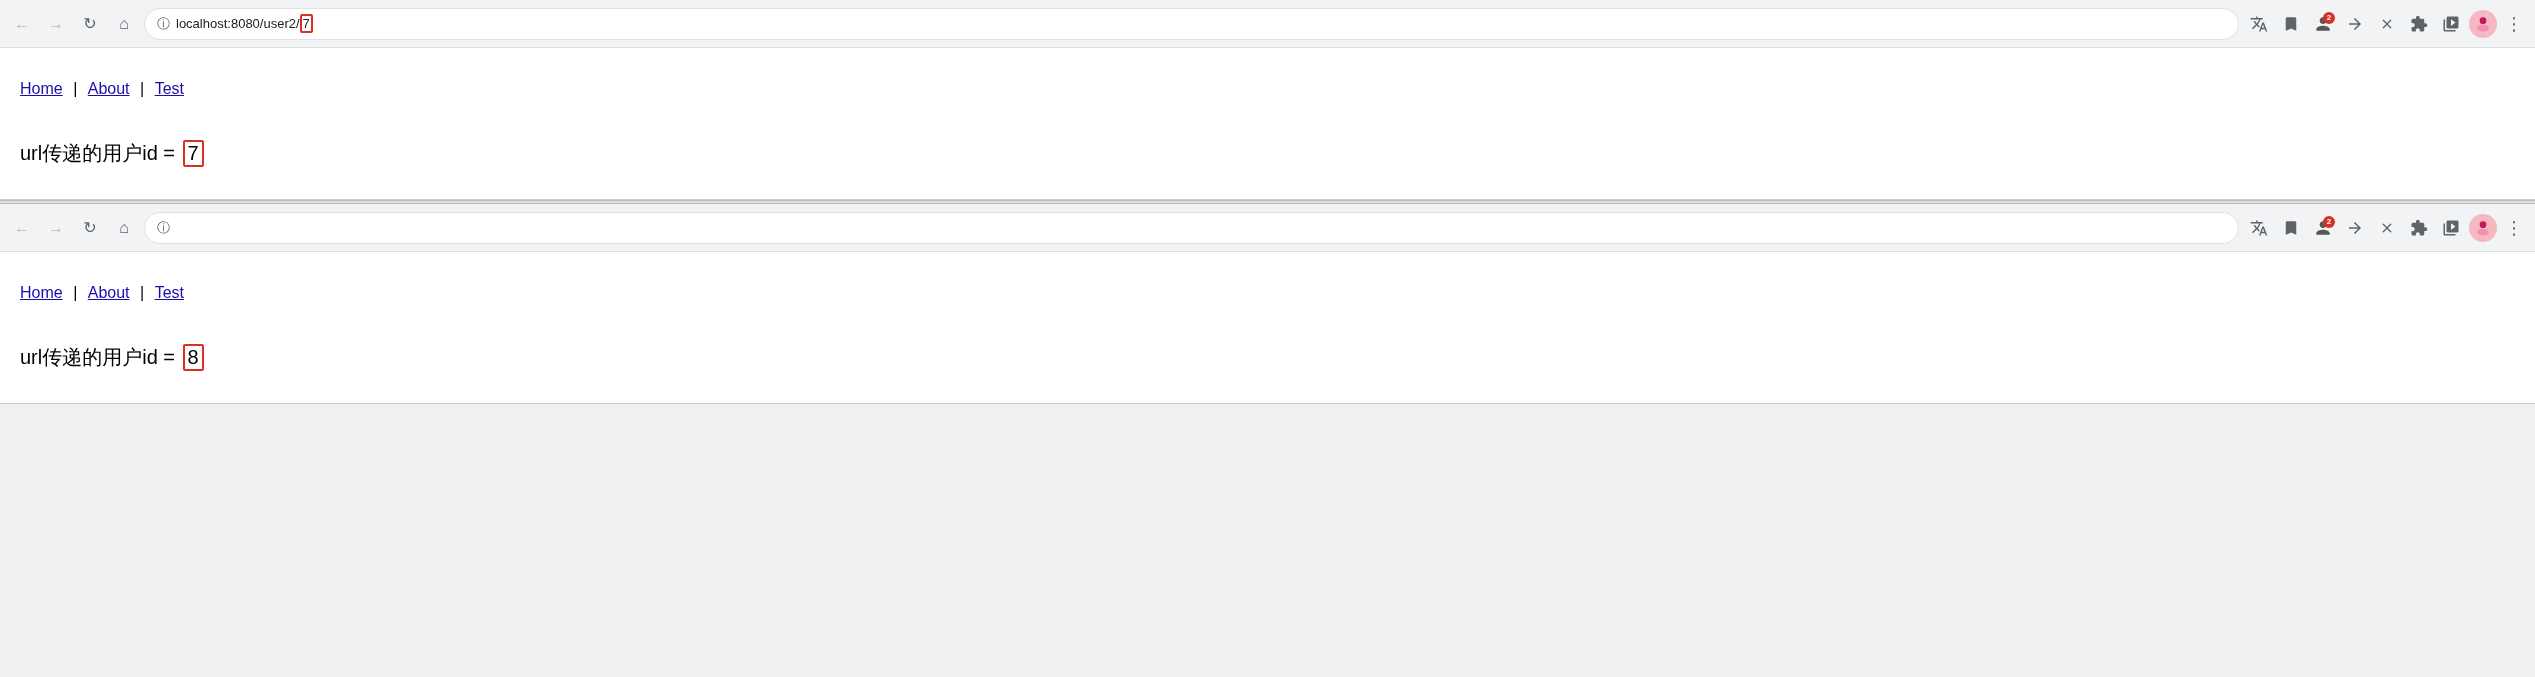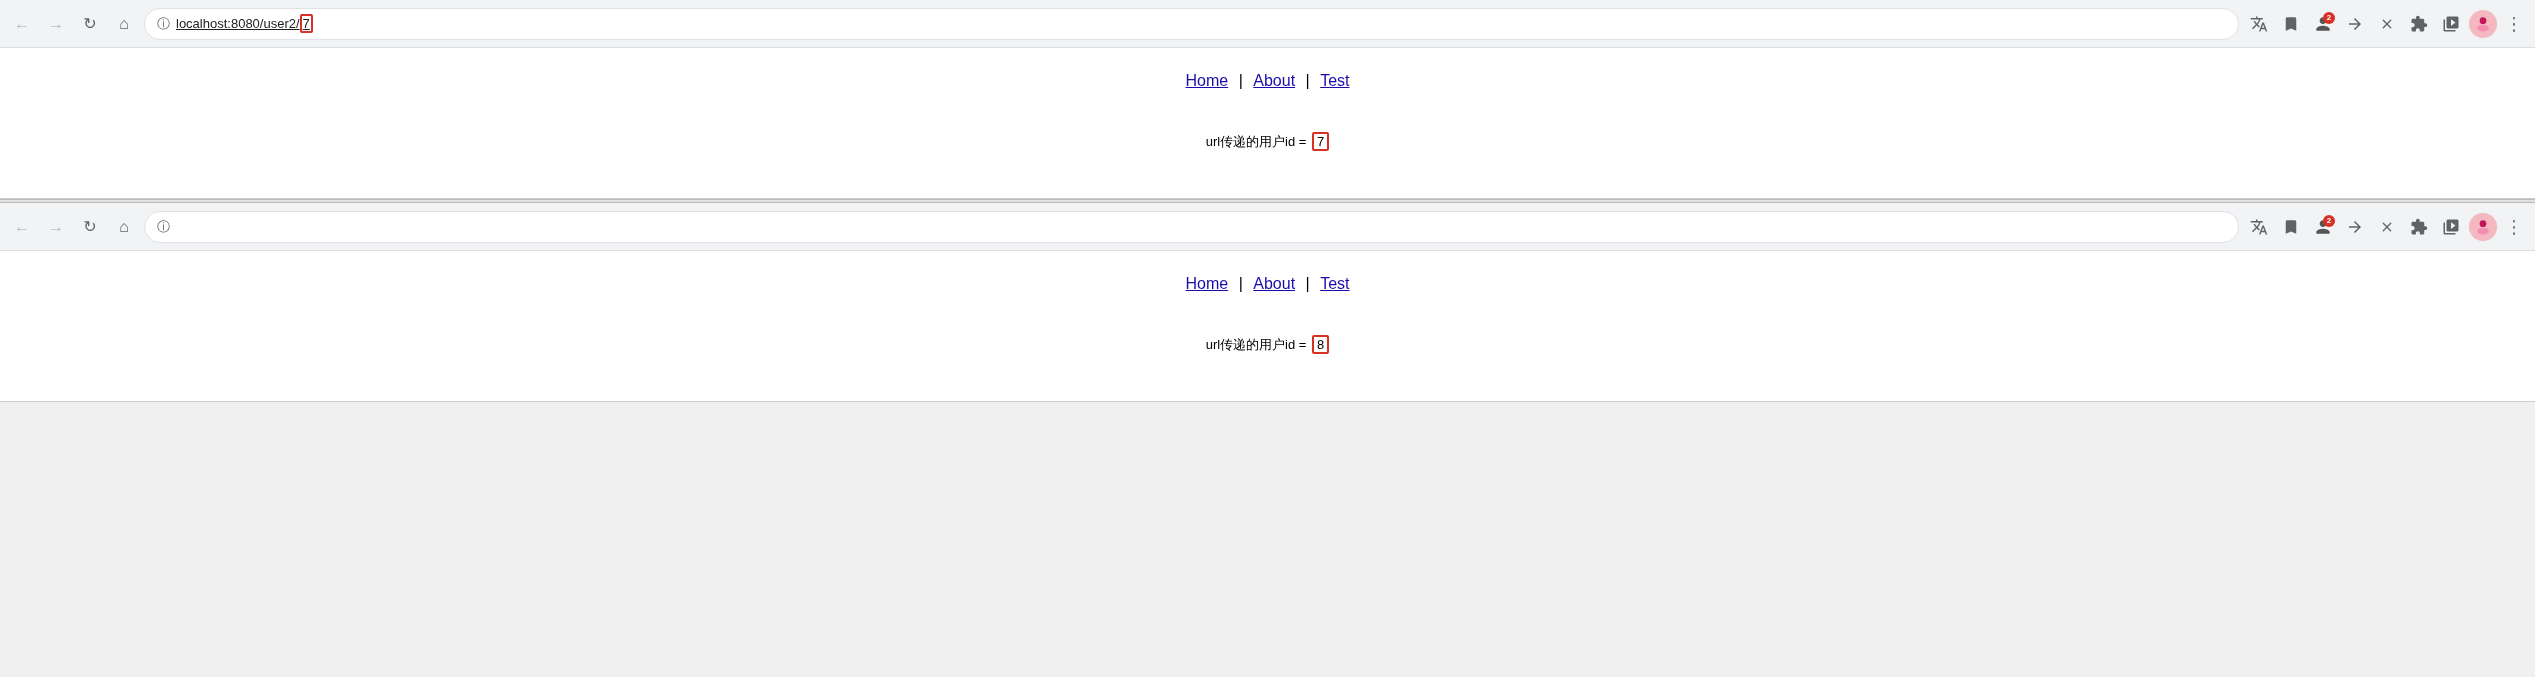--- a/index.html
+++ b/index.html
@@ -46,21 +46,20 @@
 
     .address-bar .info-icon {
       color: #5f6368;
       font-size: 13px;
     }
 
     .address-text {
       font-size: 13px;
       color: #202124;
       flex: 1;
-      text-decoration: underline;
     }
 
     .url-highlight {
       background: transparent;
       border: 2px solid #d93025;
       border-radius: 2px;
       padding: 0 1px;
       color: #202124;
     }
 
@@ -107,22 +106,21 @@
     .menu-dots {
       font-size: 18px;
       color: #5f6368;
       cursor: pointer;
       padding: 0 4px;
     }
 
     
     .page-content {
       background: #fff;
-      padding: 24px 20px;
-      text-align: center;
+      padding: 32px 20px;
       min-height: 150px;
     }
 
     .nav-links {
       margin-bottom: 30px;
     }
 
     .nav-links a {
       color: #1a0dab;
       text-decoration: underline;
@@ -130,21 +128,21 @@
       cursor: pointer;
     }
 
     .nav-separator {
       color: #000;
       font-size: 16px;
       margin: 0 6px;
     }
 
     .user-id-text {
-      font-size: 13px;
+      font-size: 20px;
       color: #000;
       margin-top: 42px;
     }
 
     .user-id-highlight {
       display: inline-block;
       border: 2px solid #d93025;
       border-radius: 2px;
       padding: 0 3px;
       margin-left: 2px;

